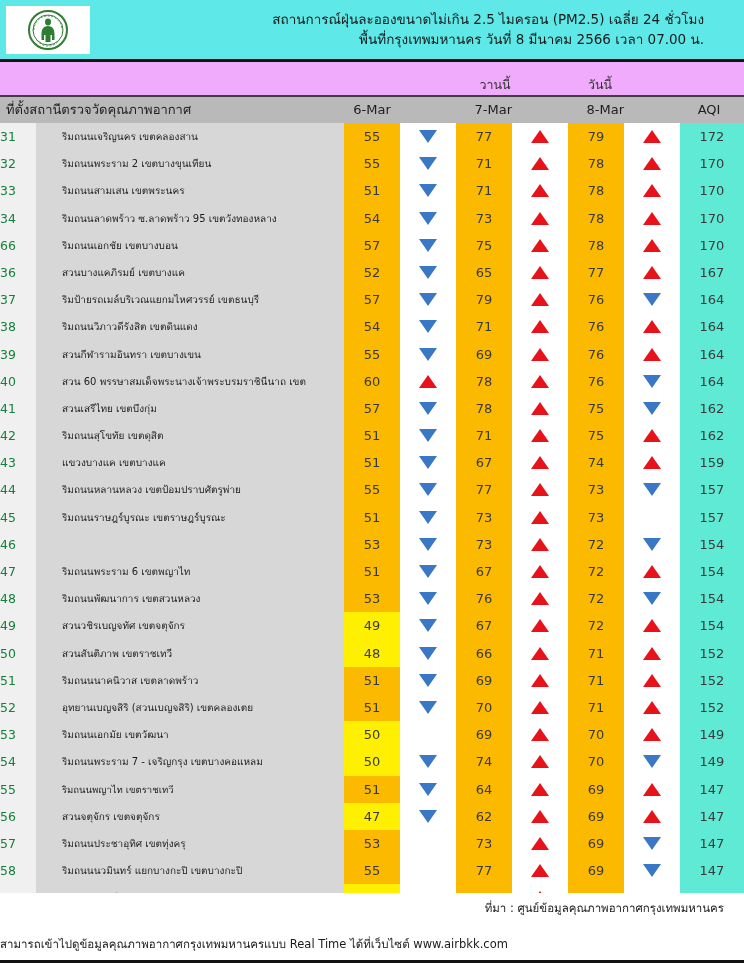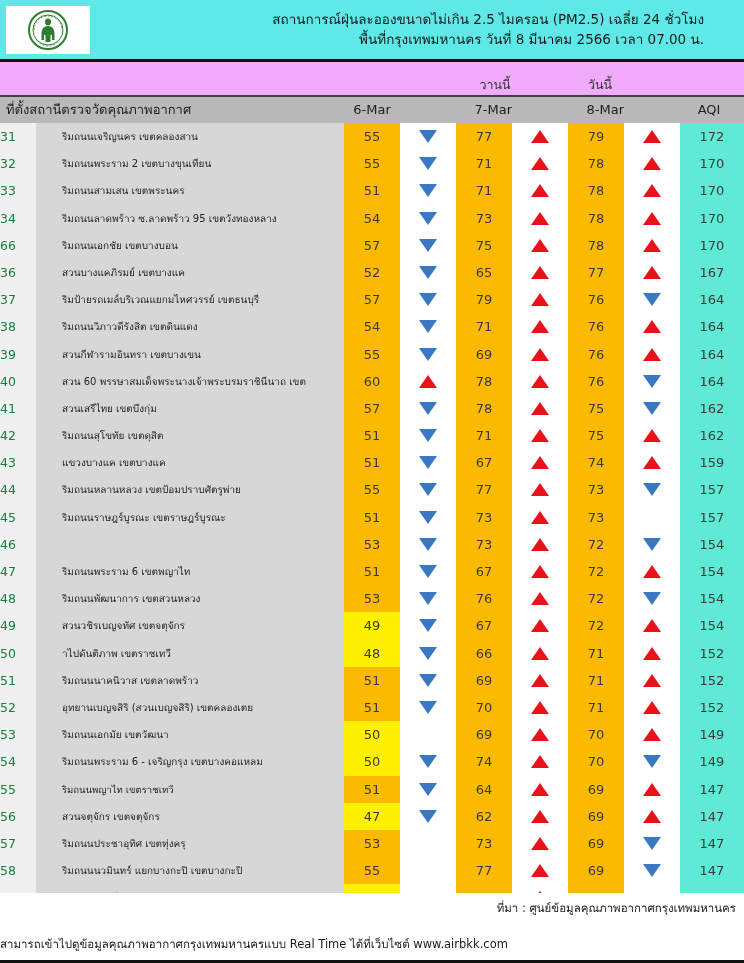--- a/index.html
+++ b/index.html
@@ -174,21 +174,21 @@
   }
 
   
   #footer {
     position: relative;
     height: 72px;
     background: #ffffff;
   }
   #footer-source {
     position: absolute;
-    right: 8px;
+    right: 20px;
     top: 6px;
     font-size: 11.5px;
     color: #1a1a1a;
     white-space: nowrap;
   }
   #footer-note {
     position: absolute;
     left: 0;
     right: 0;
     top: 42px;
@@ -451,21 +451,21 @@
       <div class="cell cell-val v1 yellow">49</div>
       <div class="cell cell-arrow a1"><span class="tri tri-down"></span></div>
       <div class="cell cell-val v2">67</div>
       <div class="cell cell-arrow a2"><span class="tri tri-up"></span></div>
       <div class="cell cell-val v3">72</div>
       <div class="cell cell-arrow a3"><span class="tri tri-up"></span></div>
       <div class="cell cell-aqi">154</div>
     </div>
     <div class="data-row">
       <div class="cell cell-index">50</div>
-      <div class="cell cell-station">าไปดันติภาพ เขตราชเทวี</div>
+      <div class="cell cell-station">สวนสันติภาพ เขตราชเทวี</div>
       <div class="cell cell-val v1 yellow">48</div>
       <div class="cell cell-arrow a1"><span class="tri tri-down"></span></div>
       <div class="cell cell-val v2">66</div>
       <div class="cell cell-arrow a2"><span class="tri tri-up"></span></div>
       <div class="cell cell-val v3">71</div>
       <div class="cell cell-arrow a3"><span class="tri tri-up"></span></div>
       <div class="cell cell-aqi">152</div>
     </div>
     <div class="data-row">
       <div class="cell cell-index">51</div>
@@ -495,21 +495,21 @@
       <div class="cell cell-val v1 yellow">50</div>
       <div class="cell cell-arrow a1"></div>
       <div class="cell cell-val v2">69</div>
       <div class="cell cell-arrow a2"><span class="tri tri-up"></span></div>
       <div class="cell cell-val v3">70</div>
       <div class="cell cell-arrow a3"><span class="tri tri-up"></span></div>
       <div class="cell cell-aqi">149</div>
     </div>
     <div class="data-row">
       <div class="cell cell-index">54</div>
-      <div class="cell cell-station">ริมถนนพระราม 6 - เจริญกรุง เขตบางคอแหลม</div>
+      <div class="cell cell-station">ริมถนนพระราม 7 - เจริญกรุง เขตบางคอแหลม</div>
       <div class="cell cell-val v1 yellow">50</div>
       <div class="cell cell-arrow a1"><span class="tri tri-down"></span></div>
       <div class="cell cell-val v2">74</div>
       <div class="cell cell-arrow a2"><span class="tri tri-up"></span></div>
       <div class="cell cell-val v3">70</div>
       <div class="cell cell-arrow a3"><span class="tri tri-down"></span></div>
       <div class="cell cell-aqi">149</div>
     </div>
     <div class="data-row">
       <div class="cell cell-index">55</div>

